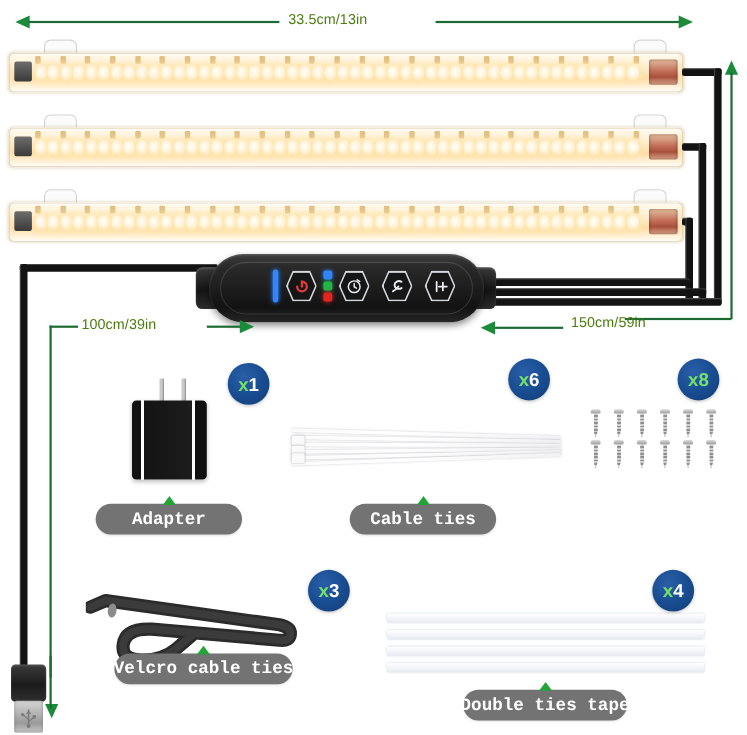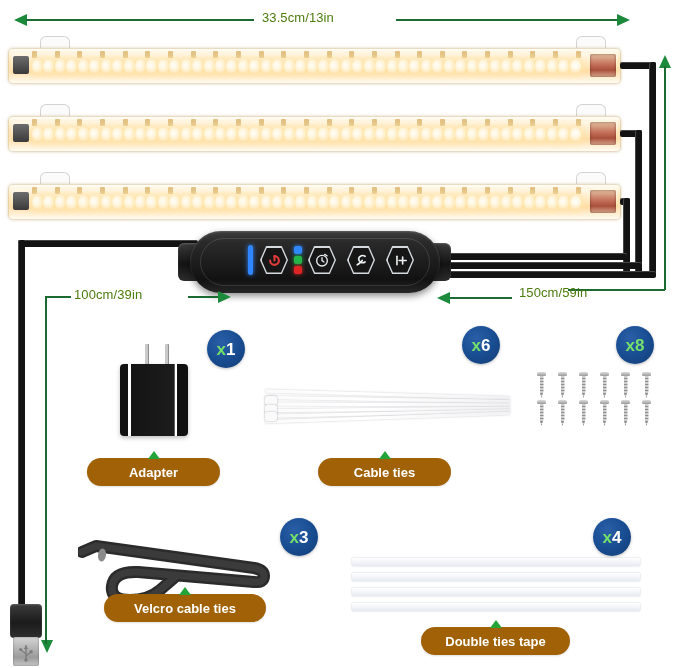--- a/index.html
+++ b/index.html
@@ -109,25 +109,25 @@
     display:flex;align-items:center;justify-content:center;
     font-size:17px;font-weight:bold;line-height:1;
     font-family:"Liberation Sans", sans-serif;
     box-shadow:0 1px 3px rgba(0,0,0,.25);
   }
   .badge .bx{color:#74e06a;}
   .badge .bn{color:#ffffff;}
   .badge.allgreen .bn{color:#74e06a;}
 
   .pill{
-    position:absolute;height:28px;border-radius:14px;background:#a16207;
-    color:#ffffff;font-size:13px;font-weight:bold;
+    position:absolute;height:28px;border-radius:14px;background:#737373;
+    color:#ffffff;font-size:16px;font-weight:bold;
     display:flex;align-items:center;justify-content:center;
     padding:0 18px;white-space:nowrap;
-    font-family:Liberation Sans, sans-serif;
+    font-family:Liberation Mono, monospace;
     box-shadow:0 1px 2px rgba(0,0,0,.12);
   }
   .pill:after{
     content:"";position:absolute;top:-7px;left:50%;margin-left:-6px;
     width:0;height:0;border-left:6px solid transparent;border-right:6px solid transparent;
     border-bottom:8px solid #24a438;
   }
 
   
   .adapter{

